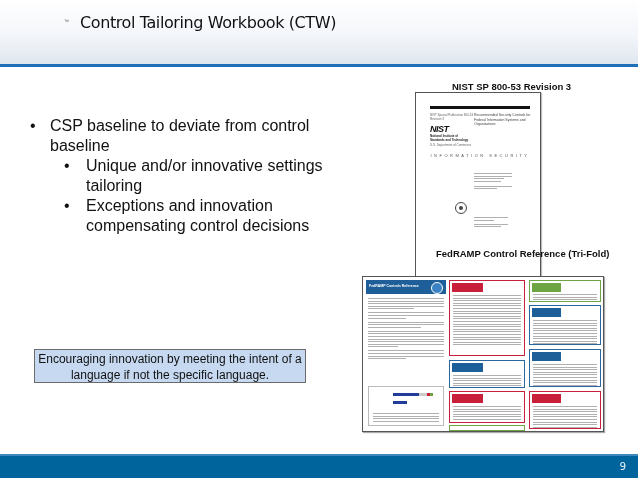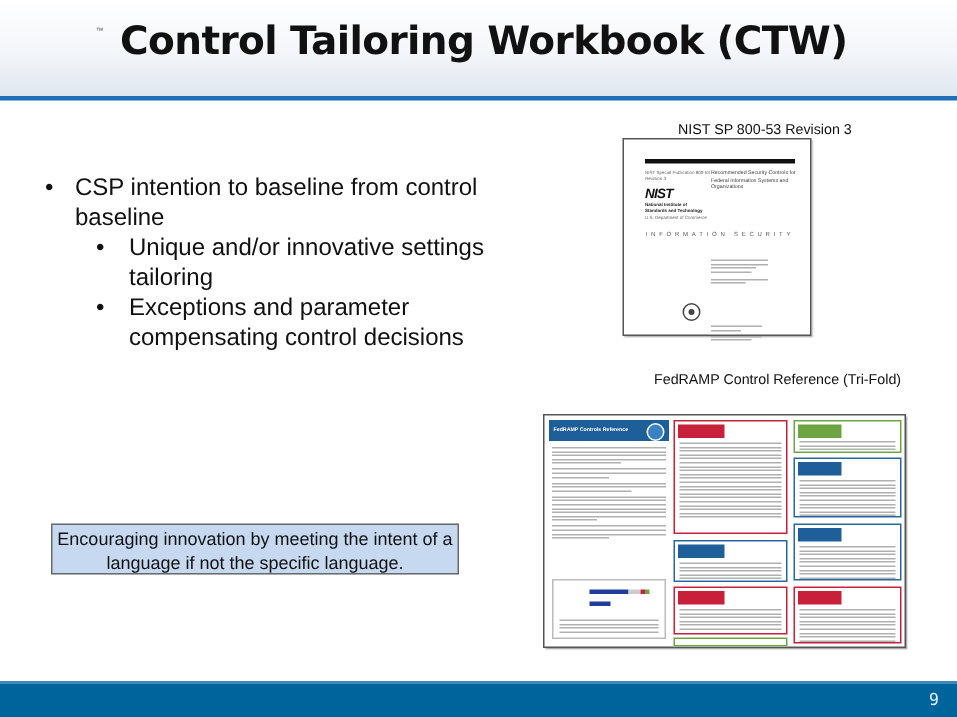--- a/index.html
+++ b/index.html
@@ -26,47 +26,47 @@
   .logo-text {
     position: absolute; left: 3px; top: 18px; width: 58px;
     font-family: "Liberation Serif", serif; font-weight: bold;
     font-size: 13px; color: #ffffff; letter-spacing: -0.3px;
   }
   .logo-tm {
     position: absolute; left: 64px; top: 18px; font-size: 5px; color: #555;
   }
   .title {
     position: absolute; left: 80px; top: 13px;
-    font-family: "DejaVu Sans", sans-serif; font-weight: bold;
-    font-size: 26px; color: #111111; letter-spacing: -0.4px;
+    font-family: "DejaVu Sans", sans-serif; font-weight: normal;
+    font-size: 16px; color: #111111; letter-spacing: -0.4px;
   }
   .bullets {
     position: absolute; left: 26px; top: 96px; width: 340px;
     font-size: 16px; color: #111; line-height: 20px;
   }
   .bullet { position: relative; padding-left: 24px; }
   .bullet::before {
     content: "•"; position: absolute; left: 4px; top: 0;
   }
   .bullet.sub { padding-left: 60px; }
   .bullet.sub::before { left: 38px; }
   .gap { height: 20px; }
   .callout {
     position: absolute; left: 34px; top: 349px; width: 272px; height: 34px;
     background: #c6d9f1; border: 1px solid #6b6b6b;
     font-size: 12px; color: #111; text-align: center; line-height: 16px;
     padding-top: 1px; box-sizing: border-box;
   }
   .fig-label {
-    position: absolute; font-weight: normal; font-size: 9.5px; color: #111;
+    position: absolute; font-weight: bold; font-size: 9.5px; color: #111;
     white-space: nowrap;
     padding-left: 28px;
   }
   .nist-cover {
-    position: absolute; left: 415px; top: 92px; width: 126px; height: 132px;
+    position: absolute; left: 415px; top: 92px; width: 126px; height: 188px;
     background: #fff; border: 1px solid #555; box-sizing: border-box;
     box-shadow: 1px 1px 1px #bbb;
   }
   .nist-bar { position: absolute; left: 14px; top: 13px; width: 100px; height: 3px; background: #111; }
   .tiny { position: absolute; font-size: 3px; color: #666; line-height: 4px; white-space: nowrap; }
   .nist-logo {
     position: absolute; left: 14px; top: 31px; font-weight: bold; font-size: 9px;
     font-style: italic; color: #111; letter-spacing: -0.5px;
   }
   .nist-inst { position: absolute; left: 14px; top: 41px; font-size: 3px; font-weight: bold; color: #222; line-height: 4px; }
@@ -125,23 +125,23 @@
 <body>
 
 <div class="header">
   <span class="logo-tm">™</span>
   <div class="title">Control Tailoring Workbook (CTW)</div>
 </div>
 <div class="header-rule"></div>
 
 <div class="bullets">
   <div class="gap"></div>
-  <div class="bullet">CSP intention to baseline from control baseline</div>
+  <div class="bullet">CSP baseline to deviate from control baseline</div>
   <div class="bullet sub">Unique and/or innovative settings tailoring</div>
-  <div class="bullet sub">Exceptions and parameter compensating control decisions</div>
+  <div class="bullet sub">Exceptions and innovation compensating control decisions</div>
 </div>
 
 <div class="callout">Encouraging innovation by meeting the intent of a language if not the specific language.</div>
 
 <div class="fig-label" style="left:424px; top:81px;">NIST SP 800-53 Revision 3</div>
 <div class="nist-cover">
   <div class="nist-bar"></div>
   <div class="tiny" style="left:14px; top:20px;">NIST Special Publication 800-53<br>Revision 3</div>
   <div class="nist-title">Recommended Security Controls for Federal Information Systems and Organizations</div>
   <div class="nist-logo">NIST</div>

